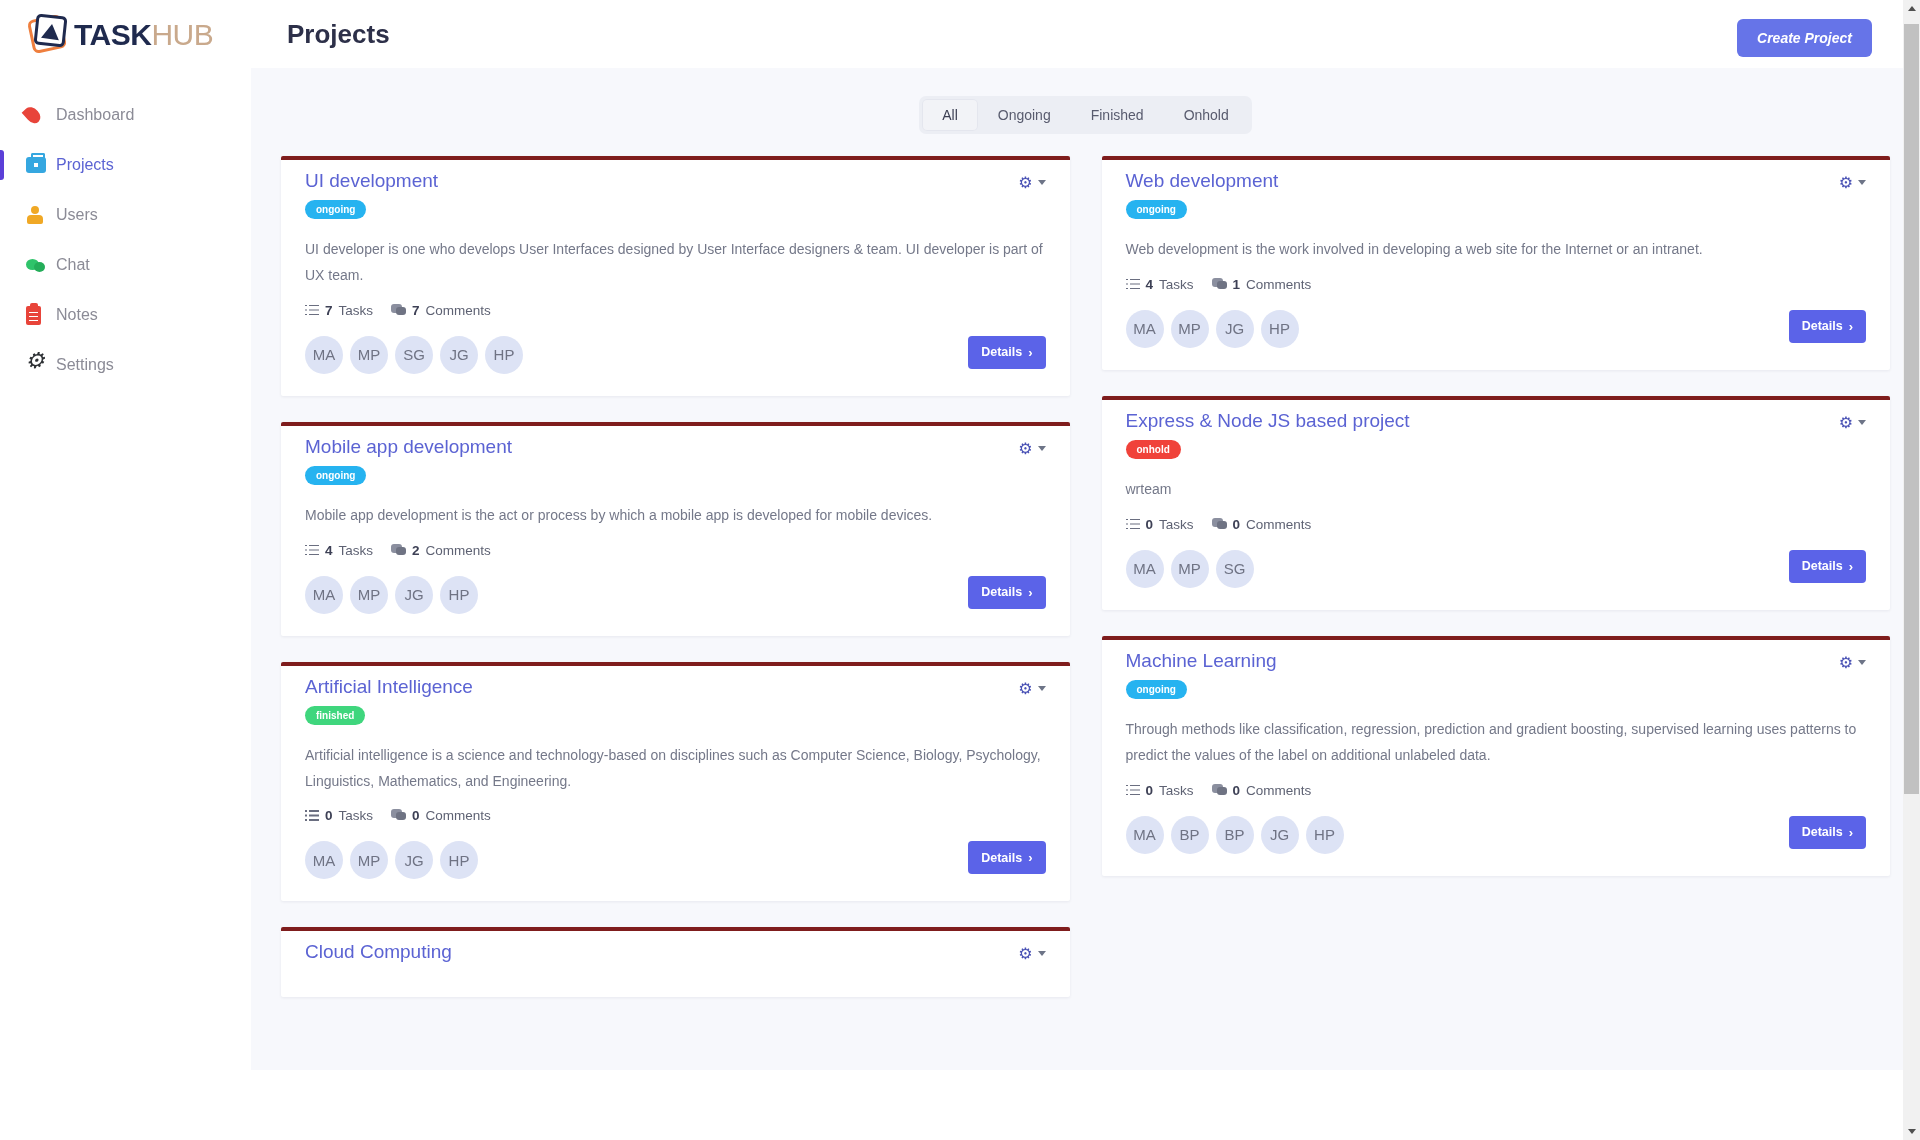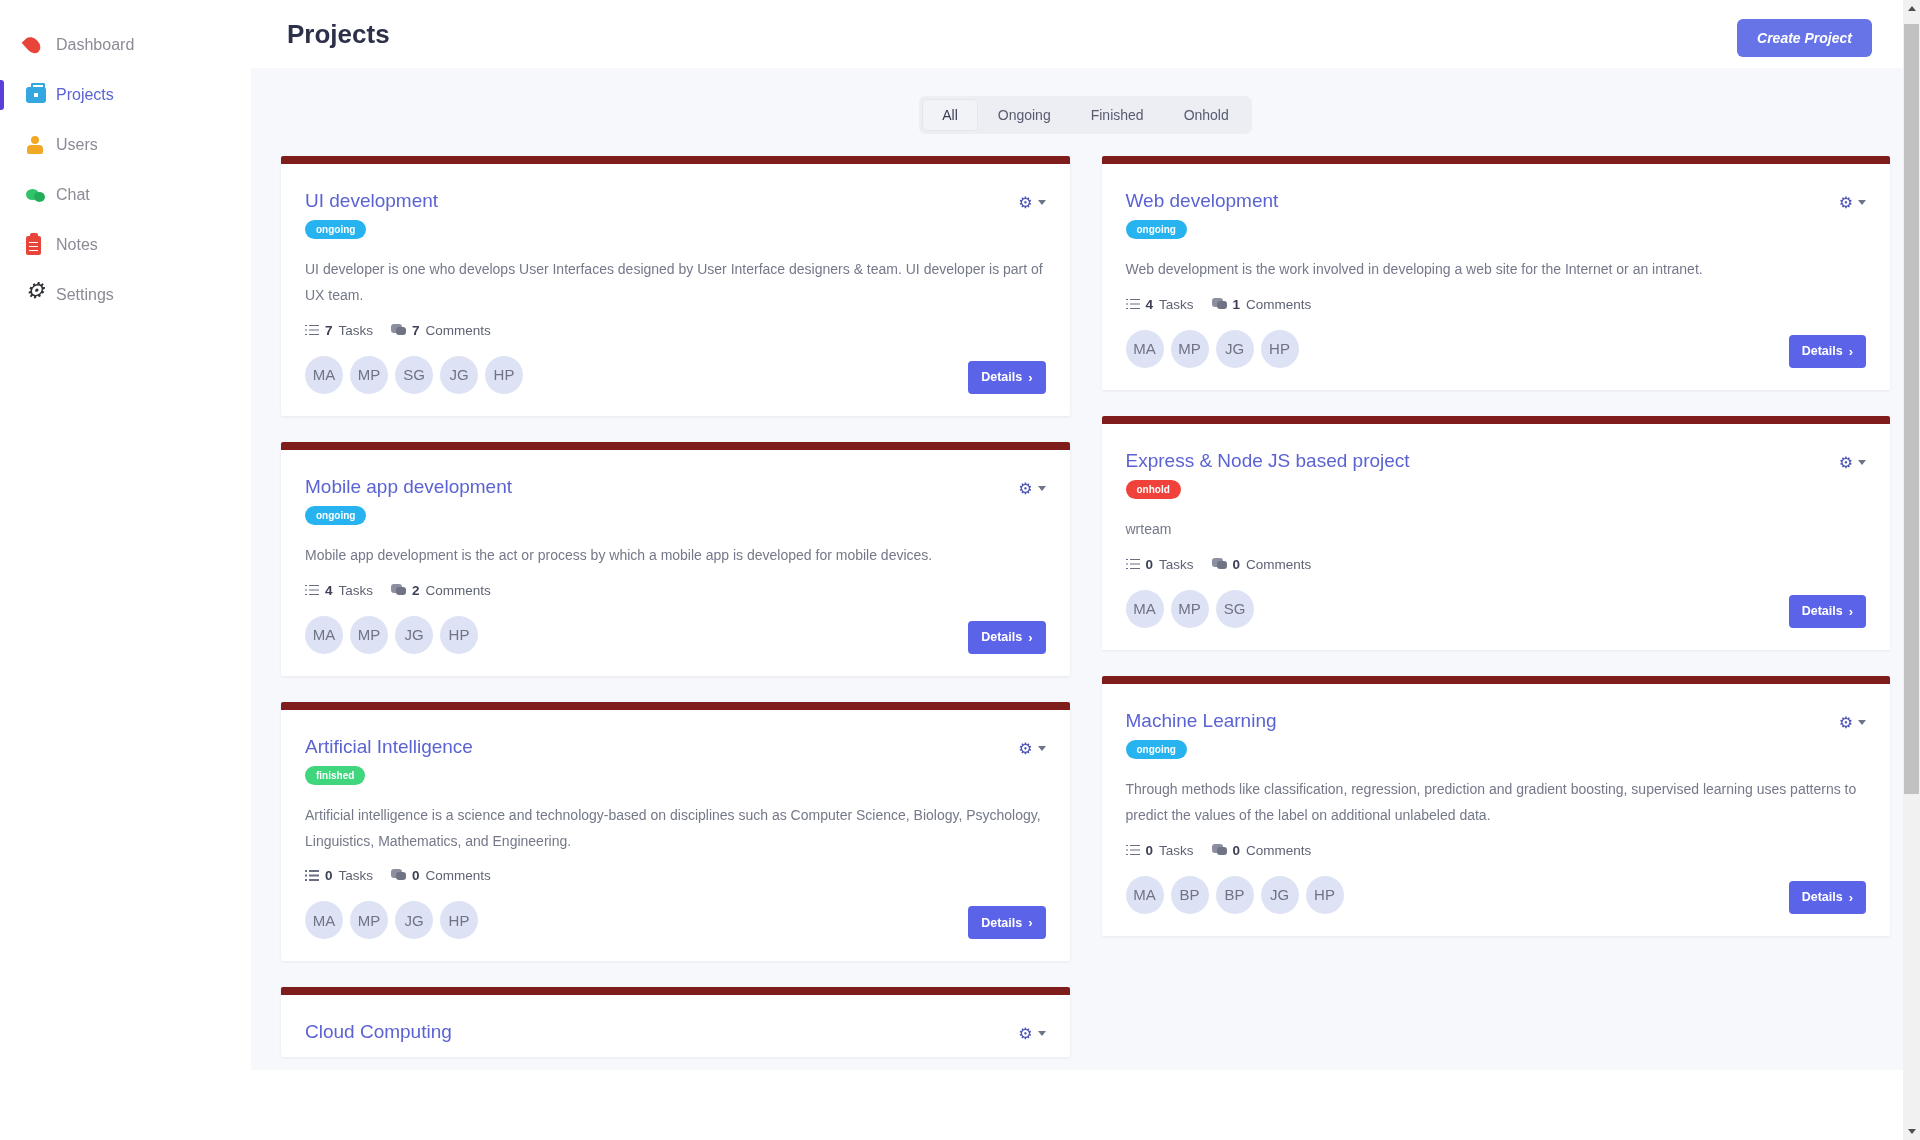--- a/index.html
+++ b/index.html
@@ -146,24 +146,24 @@
     display: grid;
     grid-template-columns: 1fr 1fr;
     column-gap: 32px;
     row-gap: 0;
     align-items: start;
   }
   .col { display: flex; flex-direction: column; }
 
   .card {
     background: #fff;
-    border-top: 8px solid #7f1d1d;
+    border-top: 4px solid #7f1d1d;
     border-radius: 2px;
     box-shadow: 0 1px 3px rgba(30,35,70,0.07);
-    padding: 26px 24px 22px;
+    padding: 10px 24px 22px;
     margin-bottom: 26px;
     position: relative;
   }
   .card-head { display: flex; align-items: flex-start; }
   .card-title {
     font-size: 19px; color: #5b63d3; font-weight: normal;
     cursor: pointer;
   }
   .gear-btn {
     margin-left: auto; display: flex; align-items: center; gap: 5px;
@@ -197,21 +197,21 @@
   .ico-list::before { content:""; position:absolute; left:4px; top:0; width:10px; height:1.6px; background:#6a6e80;
     box-shadow: 0 4.5px 0 #6a6e80, 0 9px 0 #6a6e80; }
   .ico-list::after { content:""; position:absolute; left:0; top:0; width:2px; height:1.6px; background:#6a6e80;
     box-shadow: 0 4.5px 0 #6a6e80, 0 9px 0 #6a6e80; }
   .ico-comment { width: 15px; height: 13px; position: relative; flex: 0 0 15px; }
   .ico-comment::before { content:""; position:absolute; left:0; top:0; width:11px; height:9px;
     background:#8b8f9f; border-radius:3px; }
   .ico-comment::after { content:""; position:absolute; left:5px; top:3px; width:10px; height:8px;
     background:#6f7383; border-radius:3px; }
 
-  .card-foot { margin-top: 18px; display: flex; align-items: flex-end; }
+  .card-foot { margin-top: 18px; display: flex; align-items: flex-start; }
   .avatars { display: flex; gap: 7px; }
   .av {
     width: 38px; height: 38px; border-radius: 50%;
     background: #dde3f5; color: #6f7384;
     font-size: 15px; display: flex; align-items: center; justify-content: center;
     flex: 0 0 38px;
   }
   .btn-details {
     margin-left: auto;
     background: #5b63e8; color: #fff;
@@ -248,20 +248,30 @@
     position:absolute; left:1px; top:24px; width:15px; height: 770px;
     background:#c1c1c1; border-radius:0;
   }
 </style>
 </head>
 <body>
 
 <div class="app">
 
   <aside class="sidebar">
+    <div class="brand">
+      <div class="brand-logo">
+        <div class="sq"></div>
+          <div class="sq2"></div>
+          <div class="tri"></div>
+      </div>
+      <div class="brand-text">
+        <span class="t1">TASK</span><span class="t2">HUB</span>
+      </div>
+    </div>
     <nav class="nav">
       <div class="nav-item">
         <span class="nav-ico">
             <i class="ico-flame"></i>
           </span>
         <span class="nav-label">Dashboard</span>
       </div>
       <div class="nav-item active">
         <span class="nav-ico">
             <i class="ico-brief"></i>

